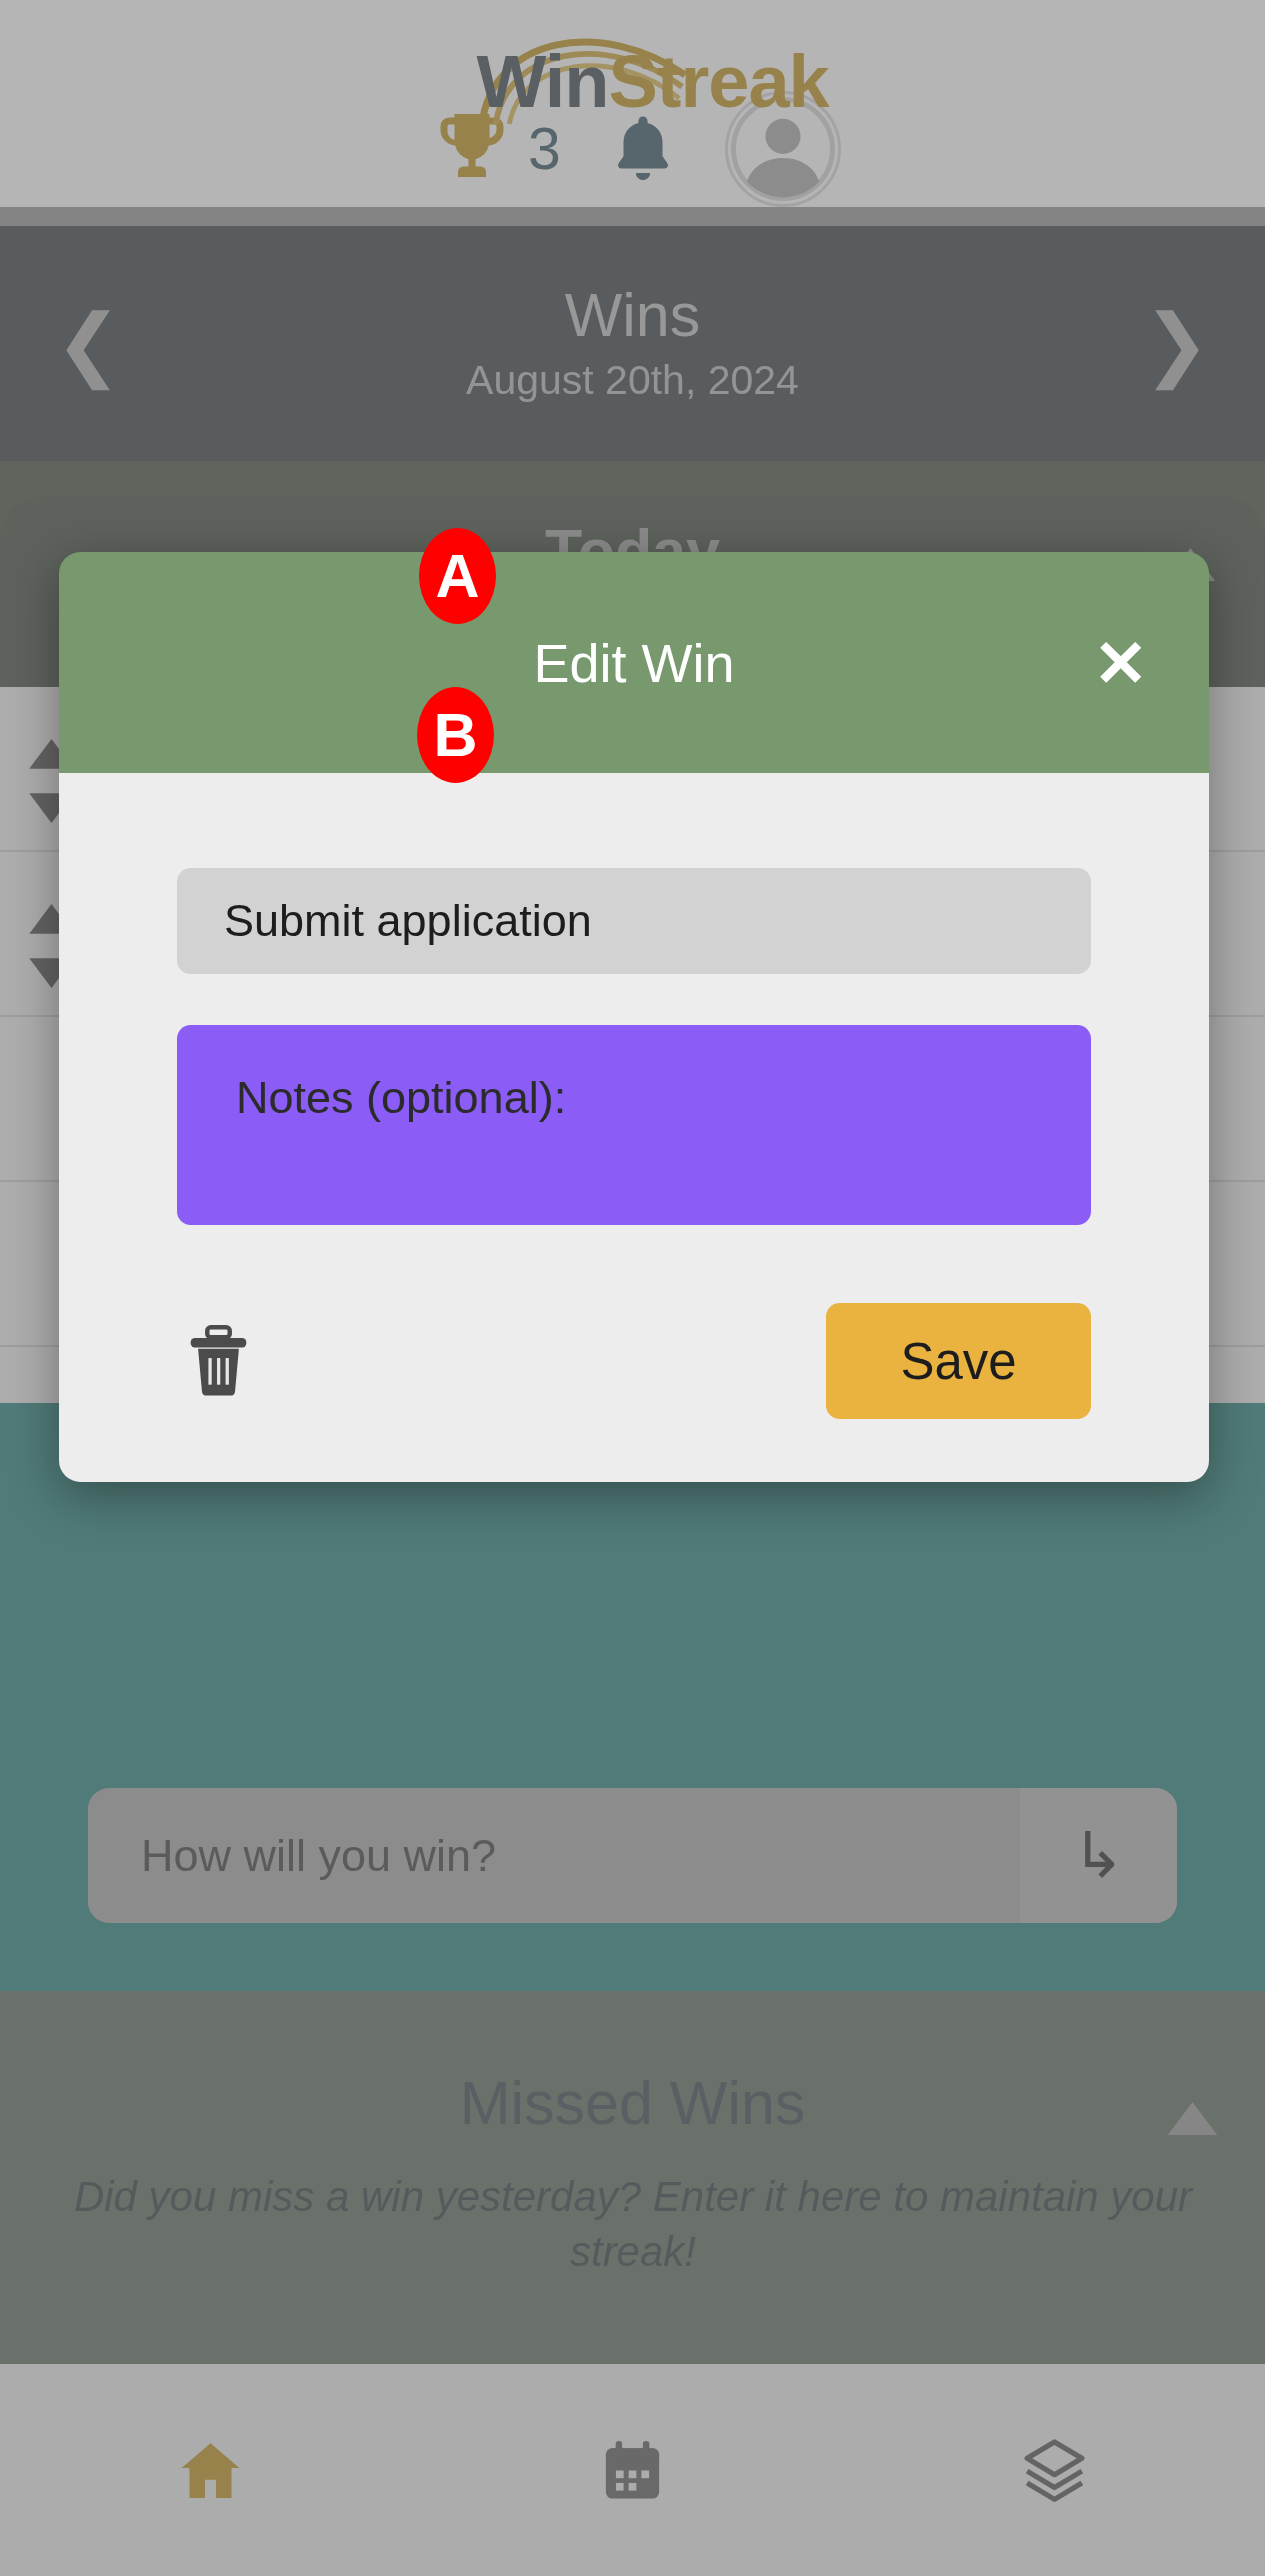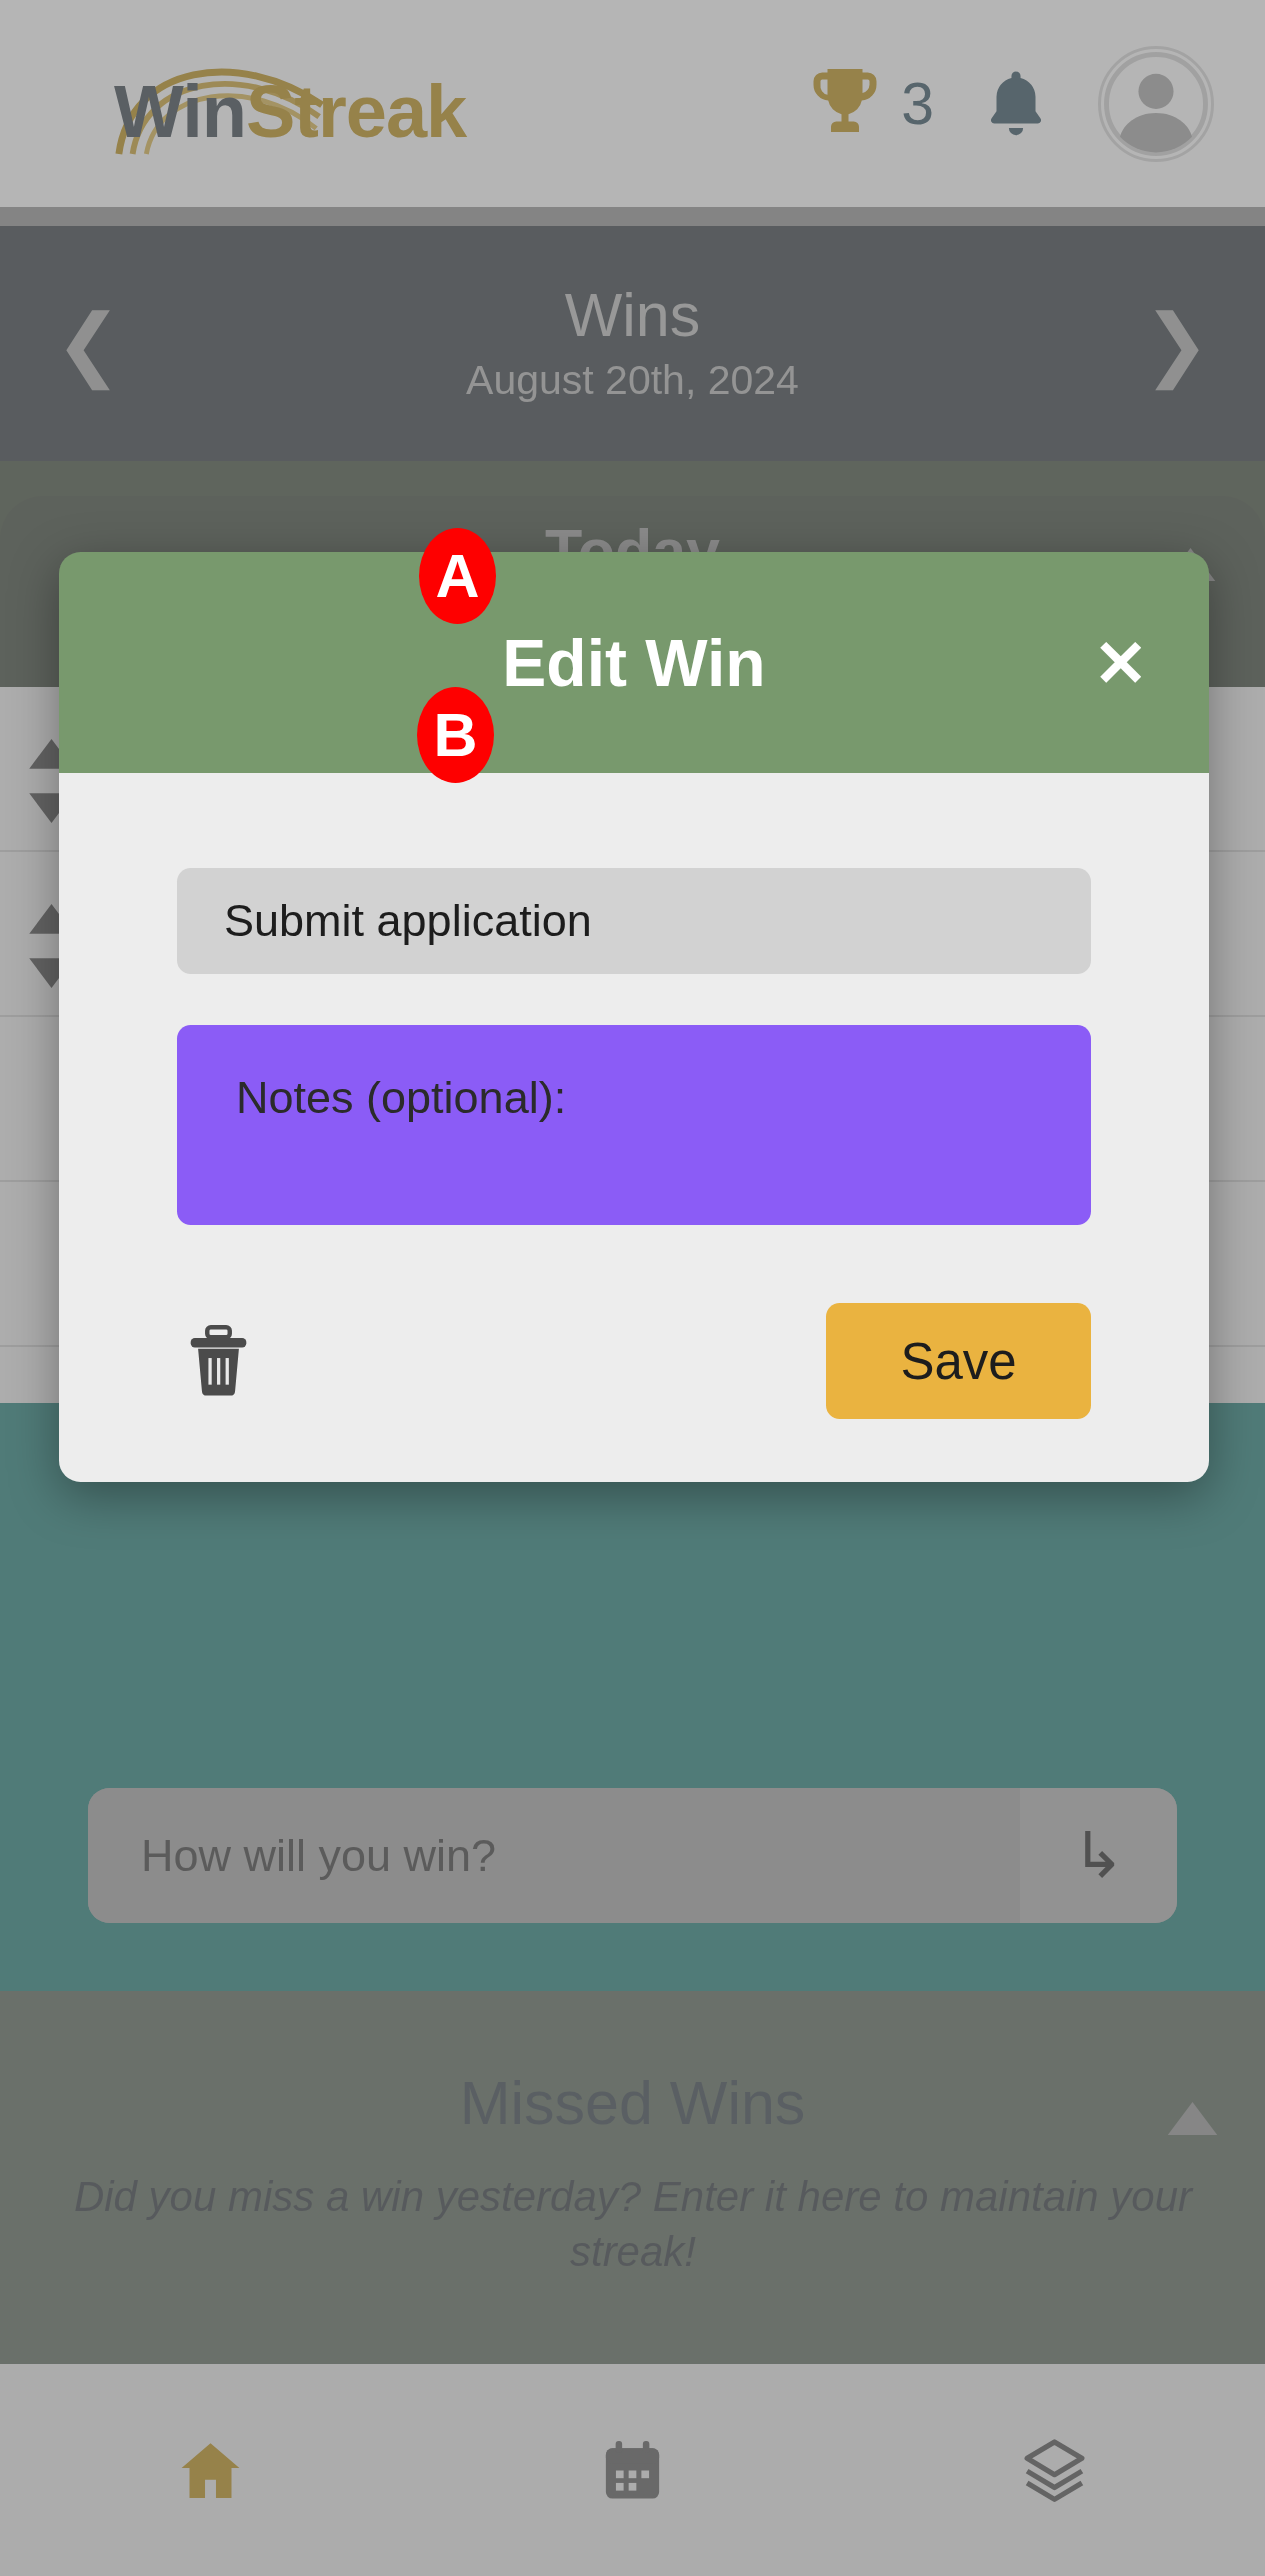--- a/index.html
+++ b/index.html
@@ -13,20 +13,21 @@
 
   
   .bg-layer { position:absolute; inset:0; }
 
   
   .app-header {
     position:absolute; left:0; top:0; width:1265px; height:207px;
     background:#ffffff;
     display:flex; align-items:center; justify-content:space-between;
     padding:0 51px 0 57px;
+    flex-direction:column;
   }
   .logo-wrap { position:relative; width:432px; height:147px; }
   .logo-arcs { position:absolute; left:54px; top:7.8px; }
   .logo-text {
     position:absolute; left:57px; top:39px;
     font-size:74px; font-weight:bold; letter-spacing:-1px;
     white-space:nowrap;
   }
   .logo-win { color:#26323c; }
   .logo-streak { color:#b58500; }
@@ -130,21 +131,21 @@
   
   .modal {
     position:absolute; left:59px; top:552px; width:1150px;
     border-radius:21.6px; overflow:hidden;
     box-shadow:0 13.7px 49px rgba(0,0,0,0.35);
   }
   .modal-header {
     position:relative; height:221px; background:#78996d;
     display:flex; align-items:center; justify-content:center;
   }
-  .modal-title { font-size:66px; color:#ffffff; font-weight:700; }
+  .modal-title { font-size:54px; color:#ffffff; font-weight:400; }
   .modal-close {
     position:absolute; right:61px; top:50%; transform:translateY(-50%);
     font-size:65px; color:#ffffff; font-weight:bold; line-height:1;
     background:none; border:none; cursor:pointer;
     font-family:"Liberation Sans", sans-serif;
   }
   .modal-body { background:#ededed; padding:95px 118px 63px 118px; }
 
   .field-text {
     position:relative; height:106px; background:#d2d2d2; border-radius:13.7px;

